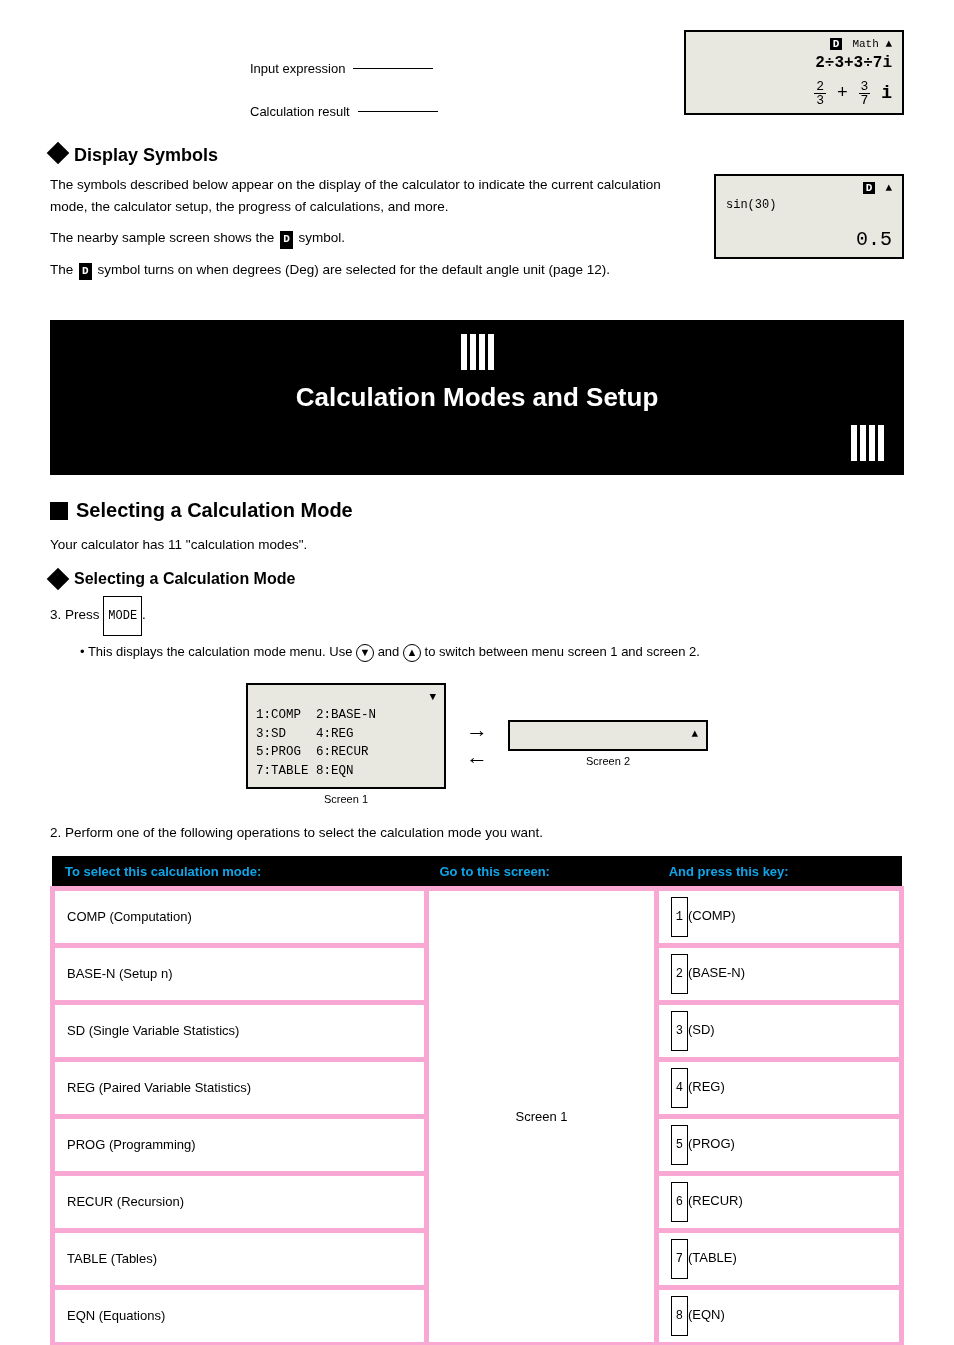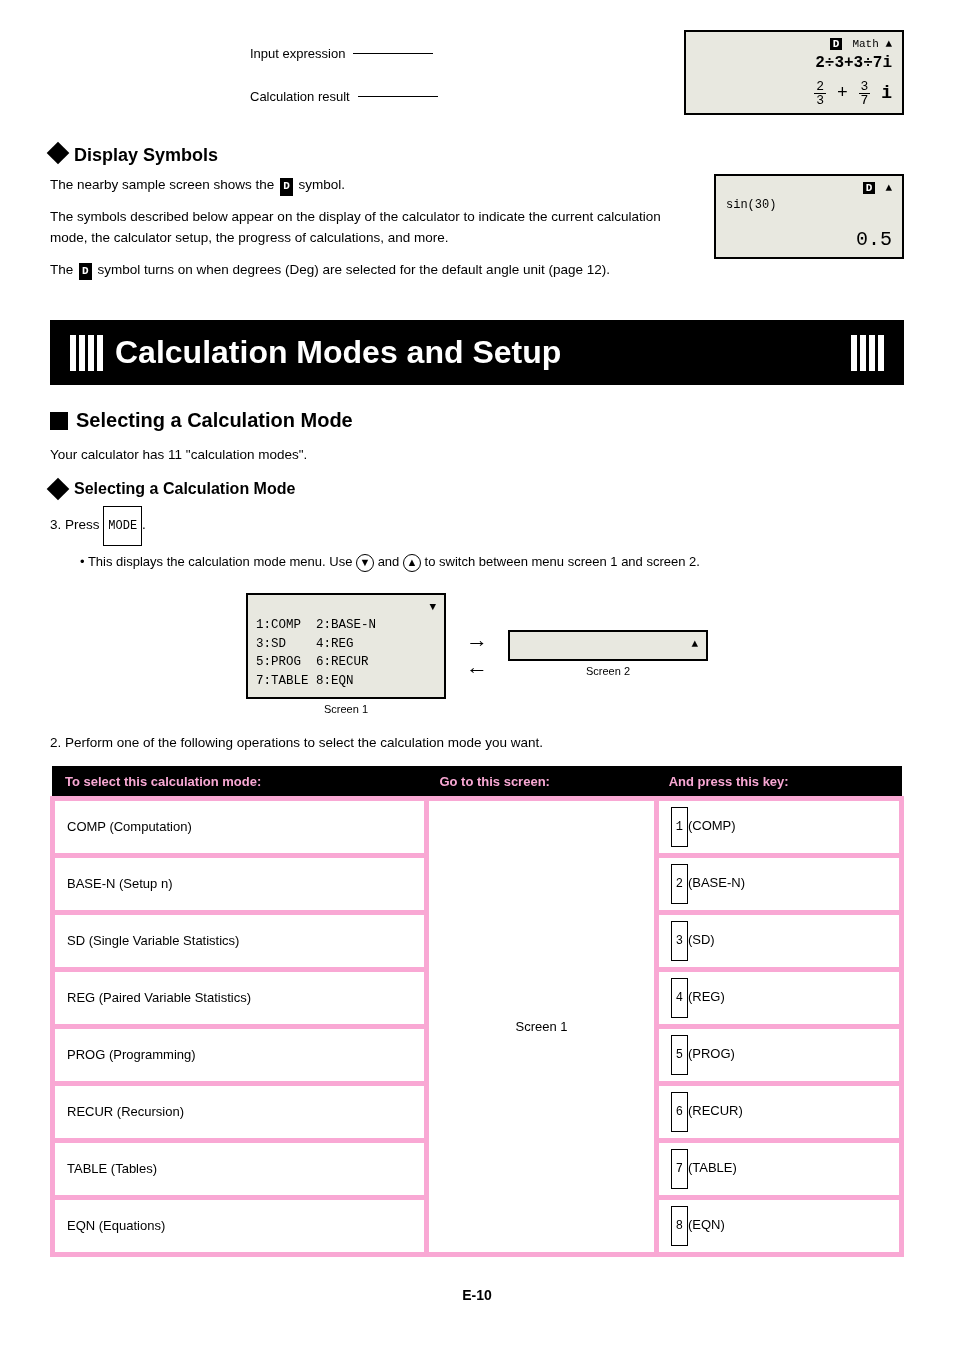--- a/index.html
+++ b/index.html
@@ -16,21 +16,21 @@
     
     .top-display {
       display: flex;
       justify-content: flex-end;
       margin-bottom: 30px;
       position: relative;
     }
     .display-labels {
       position: absolute;
       left: 200px;
-      top: 16px;
+      top: 31px;
     }
     .display-label {
       font-size: 13px;
       margin-bottom: 28px;
       display: flex;
       align-items: center;
     }
     .display-label .line {
       display: inline-block;
       width: 80px;
@@ -139,27 +139,28 @@
     }
     .mini-screen .screen-result {
       font-size: 20px;
       text-align: right;
     }
 
     
     .chapter-header {
       background: #000;
       color: #fff;
-      font-size: 32px;
+      font-size: 26px;
       font-weight: bold;
       padding: 14px 20px;
       margin: 20px 0 24px 0;
       display: flex;
       align-items: center;
       gap: 12px;
+      flex-direction: column;
     }
     .chapter-bars {
       display: flex;
       gap: 3px;
       flex-shrink: 0;
     }
     .chapter-bar {
       width: 6px;
       height: 36px;
       background: #fff;
@@ -238,21 +239,21 @@
 
     
     .calc-table {
       width: 100%;
       border-collapse: collapse;
       margin: 16px 0;
       font-size: 13px;
     }
     .calc-table th {
       background: #000;
-      color: #f9a8d4;
+      color: #0ea5e9;
       padding: 7px 12px;
       text-align: left;
       font-weight: bold;
       border: 1px solid #000;
     }
     .calc-table td {
       border: 5px solid #f9a8d4;
       padding: 6px 12px;
       vertical-align: middle;
       margin-left: 12px;
@@ -315,26 +316,26 @@
   </div>
 </div>
 
 <div>
   <div class="section-icon-title">
     <span class="diamond-icon"></span>
     <span class="section-h2">Display Symbols</span>
   </div>
   <div class="display-symbols-content">
     <div class="display-symbols-text">
+      <p class="body-text">The symbols described below appear on the display of the calculator to indicate the current calculation mode, the calculator setup, the progress of calculations, and more.</p>
       <p class="body-text">
         <span>The nearby sample screen shows the</span>
         <span class="inline-d-box">D</span>
         <span>symbol.</span>
       </p>
-      <p class="body-text">The symbols described below appear on the display of the calculator to indicate the current calculation mode, the calculator setup, the progress of calculations, and more.</p>
       <p class="body-text">
         <span>The</span>
         <span class="inline-d-box">D</span>
         <span>symbol turns on when degrees (Deg) are selected for the default angle unit (page 12).</span>
       </p>
     </div>
     <div>
       <div class="mini-screen">
         <div class="screen-top">
           <span class="inline-d-box">D</span>

